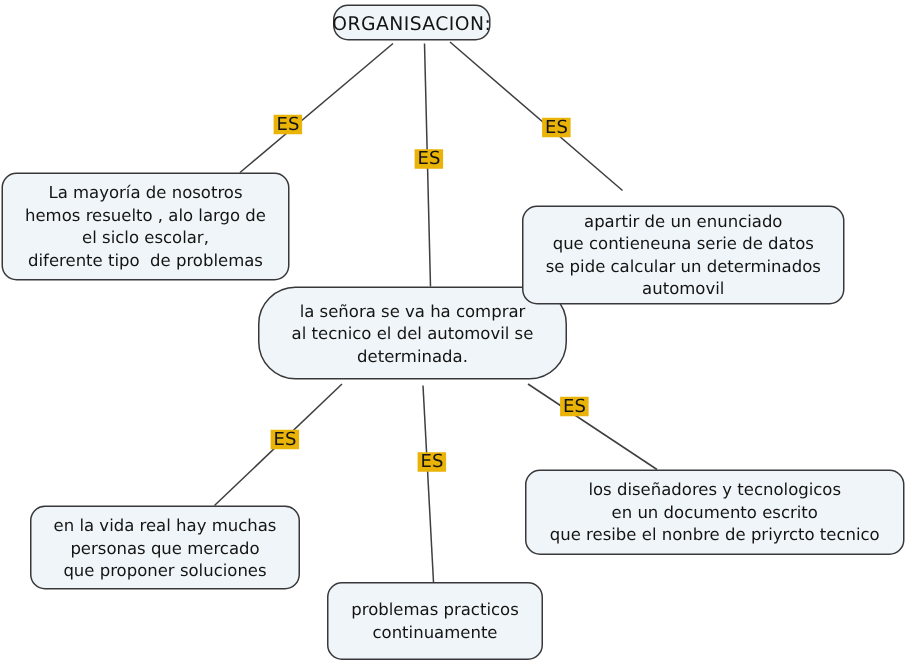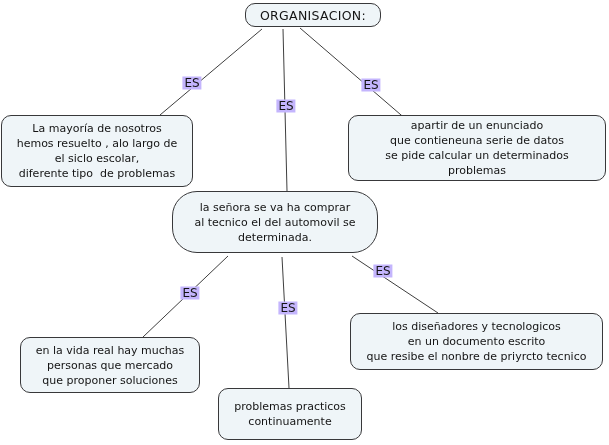--- a/index.html
+++ b/index.html
@@ -43,63 +43,63 @@
   .node .tline {
     white-space: pre-wrap;
   }
   .node.root {
     font-size: 12.5px;
     letter-spacing: 0.3px;
   }
   .link-label {
     position: absolute;
     transform: translate(-50%, -50%);
-    background: #c4b5fd;
+    background: #eab308;
     color: #141414;
     font-size: 12px;
     line-height: 13px;
     padding: 0 2px;
   }
 </style>
 </head>
 <body>
 
 <div class="canvas">
 
   <svg class="connectors" viewBox="0 0 609 445" xmlns="http://www.w3.org/2000/svg">
     <line x1="262" y1="29" x2="160" y2="115"></line>
     <line x1="283" y1="29" x2="287" y2="191"></line>
     <line x1="300" y1="28" x2="415" y2="127"></line>
     <line x1="228" y1="256" x2="143" y2="337"></line>
     <line x1="282" y1="257" x2="289" y2="388"></line>
     <line x1="352" y1="256" x2="438" y2="313"></line>
   </svg>
 
-  <div class="node root" style="left:222px; top:3px; width:136px; height:24px;margin-left:23px;">
+  <div class="node root" style="left:222px; top:3px; width:105px; height:24px;">
     <div class="tline">ORGANISACION:</div>
   </div>
 
   <div class="node" style="left:1px; top:115px; width:192px; height:72px;">
     <div class="tline">La mayoría de nosotros</div>
     <div class="tline">hemos resuelto , alo largo de</div>
     <div class="tline">el siclo escolar,</div>
     <div class="tline">diferente tipo  de problemas</div>
   </div>
 
   <div class="node" style="left:172px; top:191px; width:206px; height:62px;border-radius:25px;">
     <div class="tline">la señora se va ha comprar</div>
     <div class="tline">al tecnico el del automovil se</div>
     <div class="tline">determinada.</div>
   </div>
 
-  <div class="node" style="left:348px; top:115px; width:258px; height:66px;">
+  <div class="node" style="left:348px; top:137px; width:215px; height:66px;">
     <div class="tline">apartir de un enunciado</div>
     <div class="tline">que contieneuna serie de datos</div>
     <div class="tline">se pide calcular un determinados</div>
-    <div class="tline">problemas</div>
+    <div class="tline">automovil</div>
   </div>
 
   <div class="node" style="left:20px; top:337px; width:180px; height:56px;">
     <div class="tline">en la vida real hay muchas</div>
     <div class="tline">personas que mercado</div>
     <div class="tline">que proponer soluciones</div>
   </div>
 
   <div class="node" style="left:218px; top:388px; width:144px; height:52px;">
     <div class="tline">problemas practicos</div>

